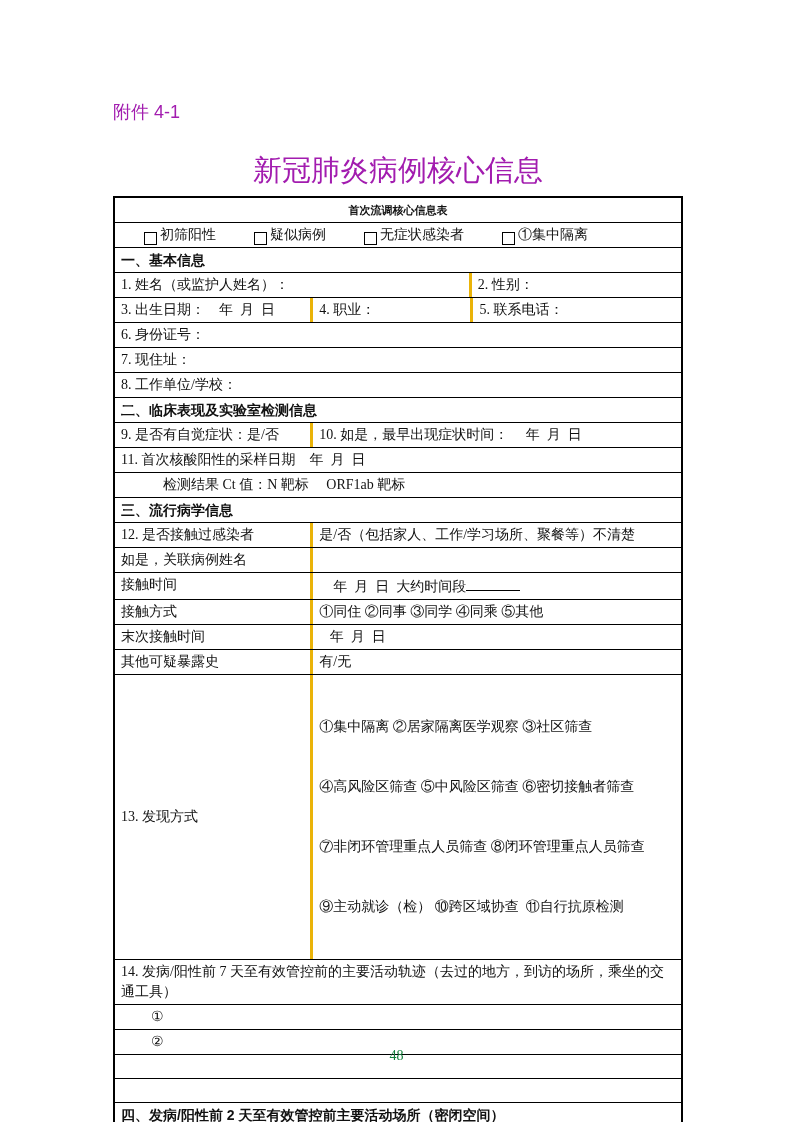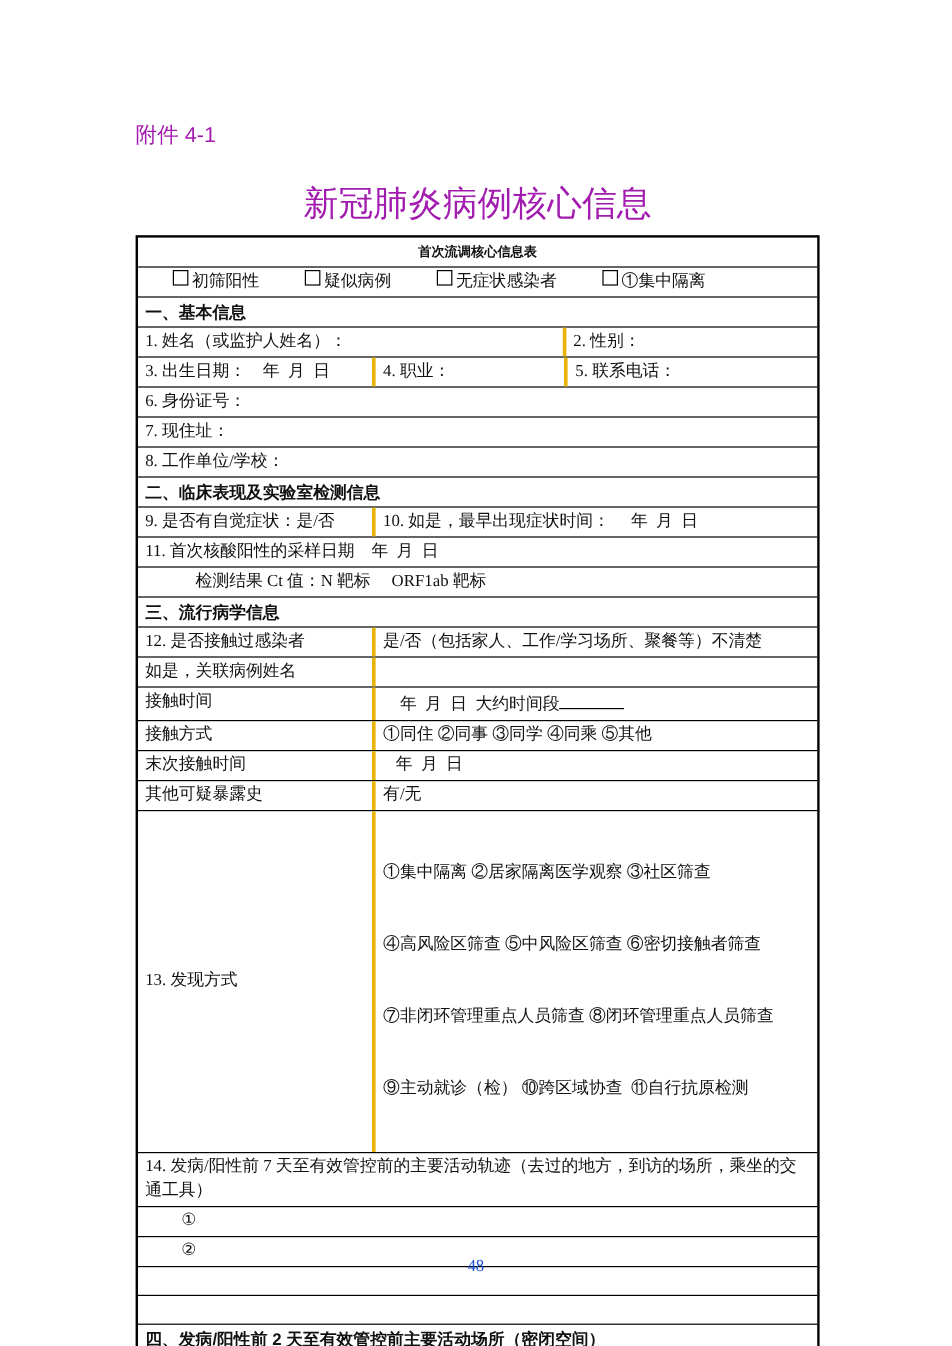--- a/index.html
+++ b/index.html
@@ -44,32 +44,32 @@
   .w-a{flex:0 0 34.5%;}
   .w-b{flex:0 0 28.3%;}
   .w-name{flex:0 0 62.5%;}
   .bold{font-weight:700;font-family:"Liberation Sans", sans-serif;}
   .center{justify-content:center;text-align:center;}
   .form-title-row{font-size:11px;}
   .indent-1{padding-left:48px;}
   .indent-2{padding-left:36px;}
   .vcenter{display:flex;align-items:center;}
   .cb-row{padding:2px 6px;display:flex;align-items:center;}
-  .cb-item{display:inline-flex;align-items:flex-start;margin-right:15px;padding-left:23px;}
+  .cb-item{display:inline-flex;align-items:flex-end;margin-right:15px;padding-left:23px;}
   .cb{
     display:inline-block;width:11px;height:11px;
     border:1.5px solid #000;margin-right:3px;flex:0 0 auto;
   }
   .blank{
     display:inline-block;width:54px;height:15px;
     border-bottom:1px solid #000;vertical-align:baseline;
   }
   .page-number{
     position:absolute;left:0;top:1048px;width:793px;
-    text-align:center;font-size:14px;color:#1d4ed8;
+    text-align:center;font-size:14px;color:#15803d;
   }
 </style>
 </head>
 <body>
 
 <div class="page">
 
   <div class="attachment">附件 4-1</div>
 
   <div class="doc-title">新冠肺炎病例核心信息</div>

